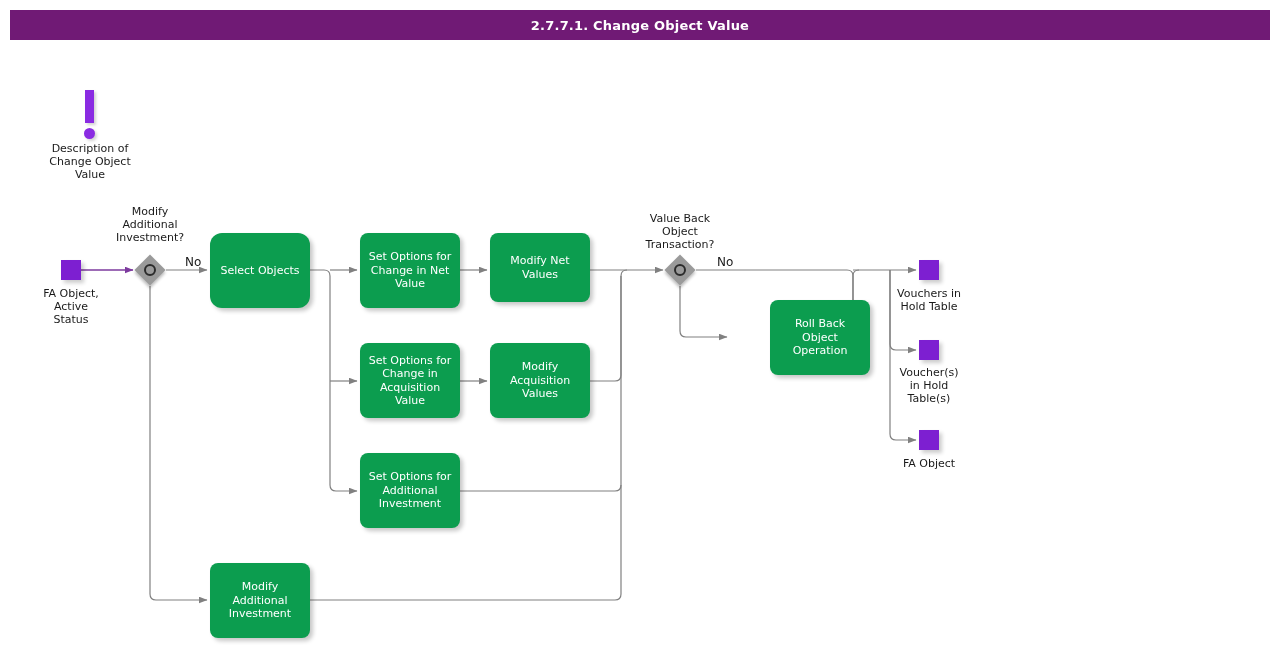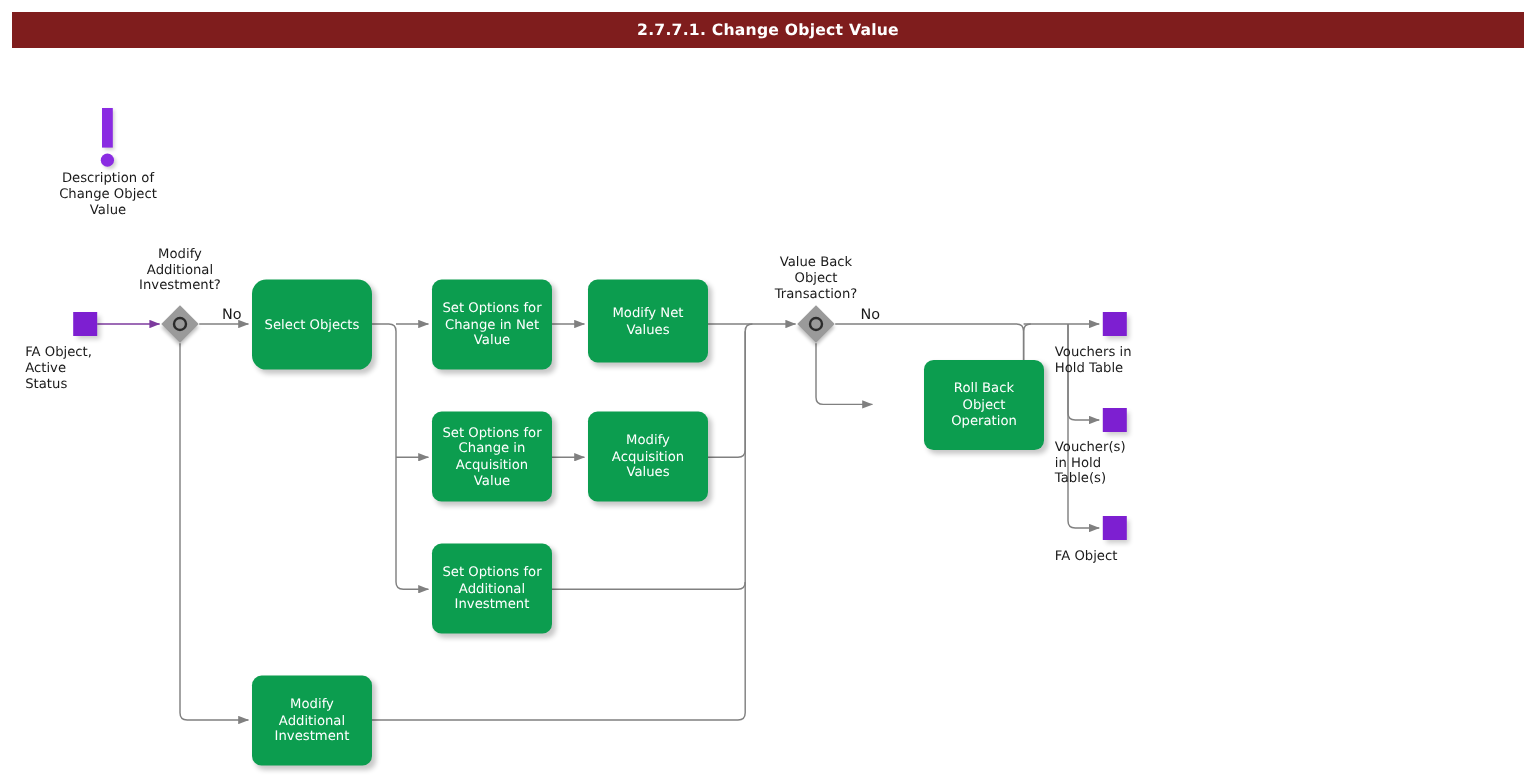--- a/index.html
+++ b/index.html
@@ -15,21 +15,21 @@
     font-family: "DejaVu Sans", "Liberation Sans", sans-serif;
   }
 
   
   #title-bar {
     position: absolute;
     left: 10px;
     top: 10px;
     width: 1260px;
     height: 30px;
-    background: #7f1d1d;
+    background: #701a75;
     display: flex;
     align-items: center;
     justify-content: center;
   }
   #title-bar .title-text {
     color: #ffffff;
     font-family: "DejaVu Sans", "Liberation Sans", sans-serif;
     font-size: 13px;
     font-weight: bold;
     letter-spacing: 0.2px;
@@ -79,21 +79,21 @@
     height: 20px;
     background: #7D1FD1;
     box-shadow: 3px 3px 4px rgba(0,0,0,0.20);
   }
   .node-caption {
     position: absolute;
     color: #1a1a1a;
     font-family: "DejaVu Sans", "Liberation Sans", sans-serif;
     font-size: 11px;
     line-height: 13px;
-    text-align: left;
+    text-align: center;
     white-space: pre-line;
   }
 
   
   .decision {
     position: absolute;
     width: 30px;
     height: 30px;
   }
   .decision .diamond-shape {

